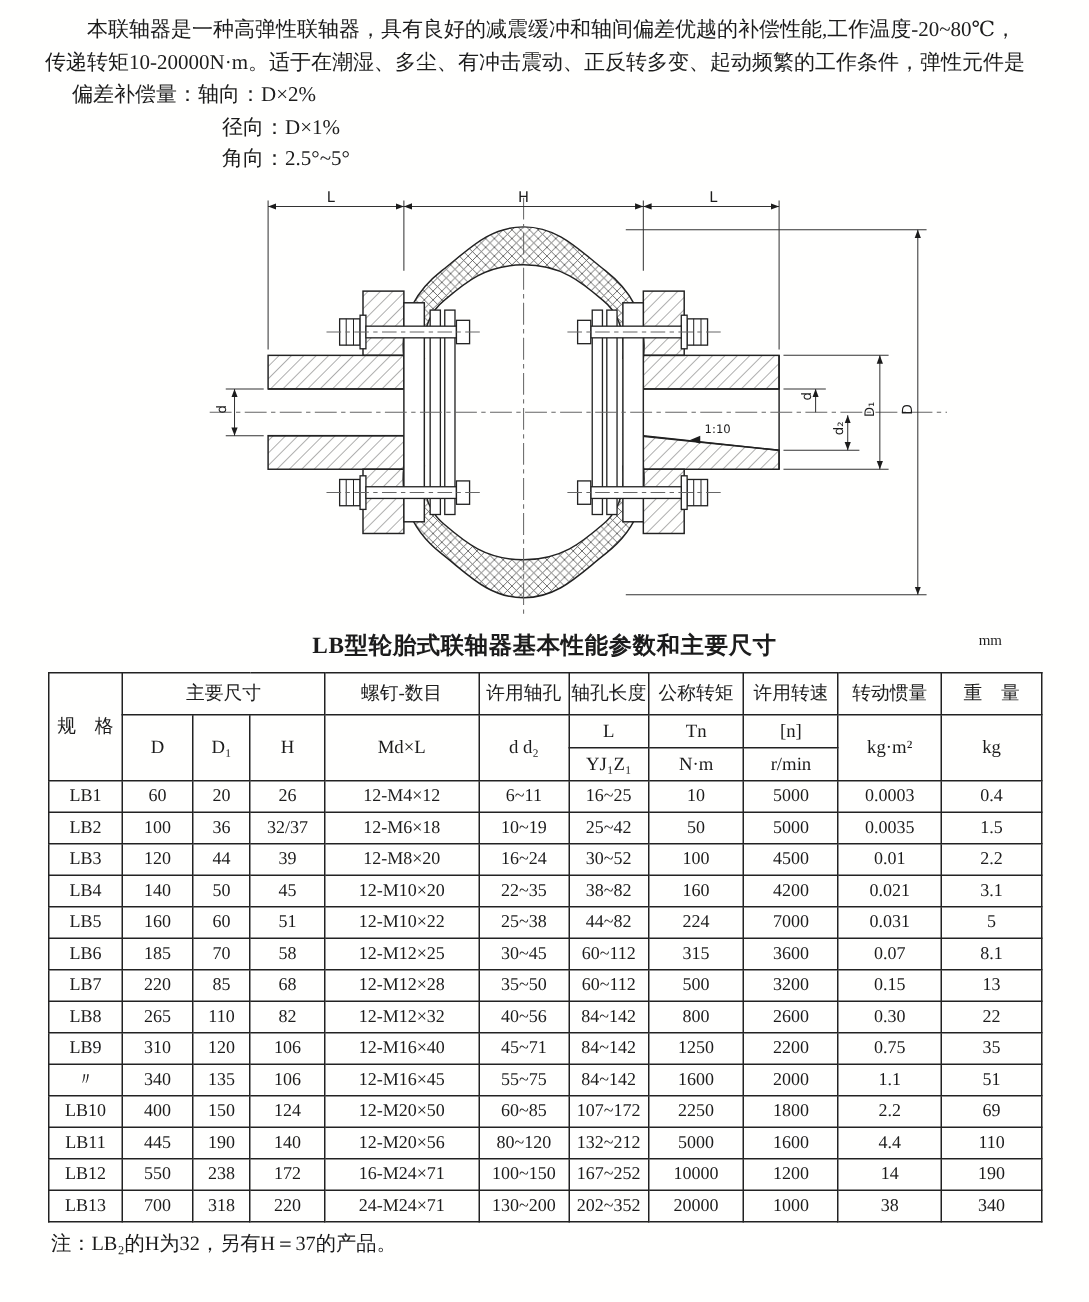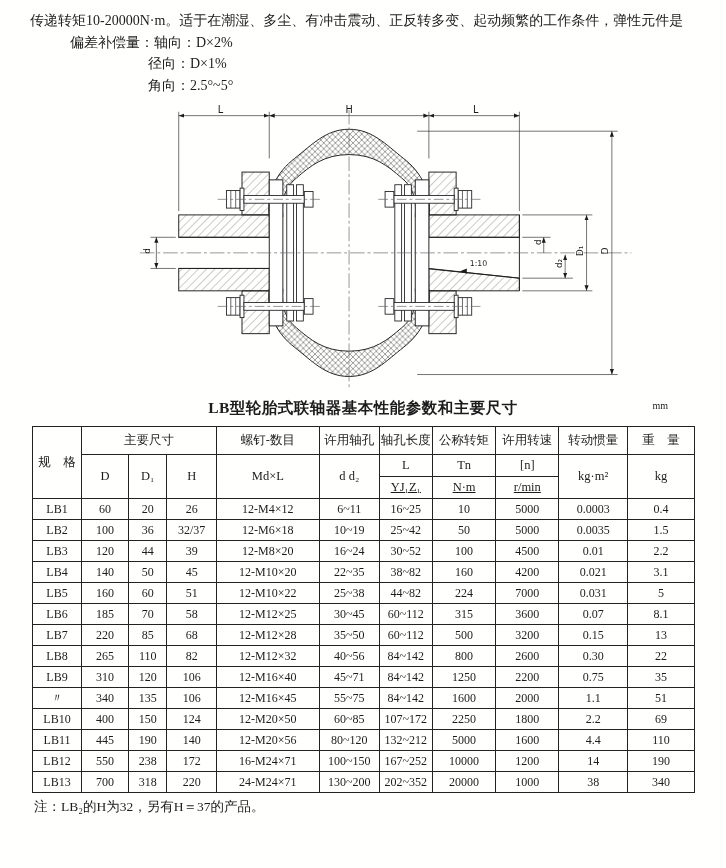--- a/index.html
+++ b/index.html
@@ -5,48 +5,49 @@
   html,body{margin:0;padding:0;background:#ffffff;}
   .page{
     position:relative;width:726px;height:868px;background:#fffffe;
     font-family:"Liberation Serif","DejaVu Serif",serif;color:#1c1c1c;
     overflow:hidden;
   }
   
   .intro{padding:10px 24px 0 30px;font-size:14px;line-height:21.5px;}
   .intro .ln{white-space:nowrap;}
   .indent{text-indent:2em;}
-  .comp-line{margin-left:40px;}
+  .comp-line{margin-left:18px;}
   .comp-item{margin-left:118px;}
   
   .drawing-wrap{margin:6px 0 0 118px;width:540px;height:292px;}
   svg text{font-family:"DejaVu Sans","Liberation Sans",sans-serif;fill:#1c1c1c;}
   
   .tbl-title-row{position:relative;margin-top:4px;height:24px;}
   .tbl-title{display:block;text-align:center;font-size:15.5px;font-weight:600;letter-spacing:.5px;}
   .tbl-unit{position:absolute;right:58px;top:2px;font-size:10px;font-weight:400;}
   
   table.spec{border-collapse:collapse;table-layout:fixed;width:663px;margin:4px 0 0 32px;
     font-size:12px;text-align:center;}
   table.spec th,table.spec td{border:1px solid #222;padding:0;overflow:hidden;}
   table.spec{border:1.5px solid #111;}
   table.spec th{font-weight:400;font-size:12.5px;}
   thead tr.h1 th{height:27px;}
   thead tr.h2 th{height:21px;}
-  thead tr.h3 th{height:21px;text-decoration:underline;}
+  thead tr.h3 th{height:21px;}
   tbody tr{height:21px;}
   tbody td{font-family:"Liberation Serif","DejaVu Serif",serif;}
   .footnote{margin:5px 0 0 34px;font-size:13.5px;}
 </style>
 </head>
 <body>
 
 <div class="page">
 
   <div class="intro">
+    <div class="ln indent">本联轴器是一种高弹性联轴器，具有良好的减震缓冲和轴间偏差优越的补偿性能,工作温度-20~80℃，</div>
     <div class="ln">传递转矩10-20000N·m。适于在潮湿、多尘、有冲击震动、正反转多变、起动频繁的工作条件，弹性元件是</div>
     <div class="ln comp-line"><span>偏差补偿量：</span><span>轴向：D×2%</span></div>
     <div class="ln comp-item">径向：D×1%</div>
     <div class="ln comp-item">角向：2.5°~5°</div>
   </div>
 
   <div class="drawing-wrap">
     <svg width="540" height="292" viewBox="0 0 540 300">
       <defs>
         <pattern id="hatch" width="6" height="6" patternUnits="userSpaceOnUse" patternTransform="rotate(45)">

